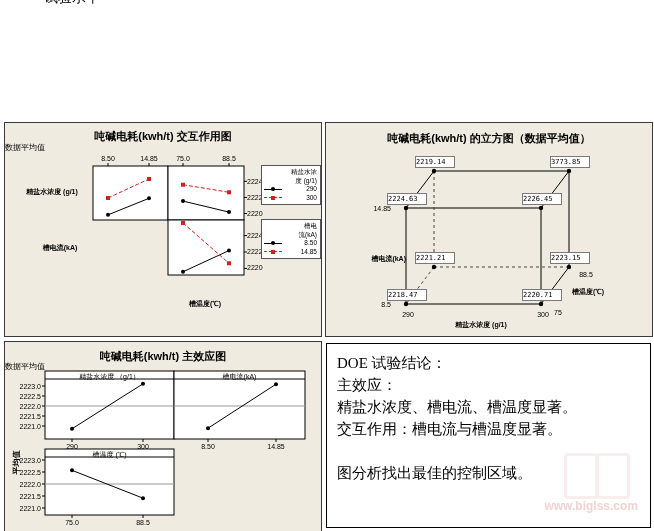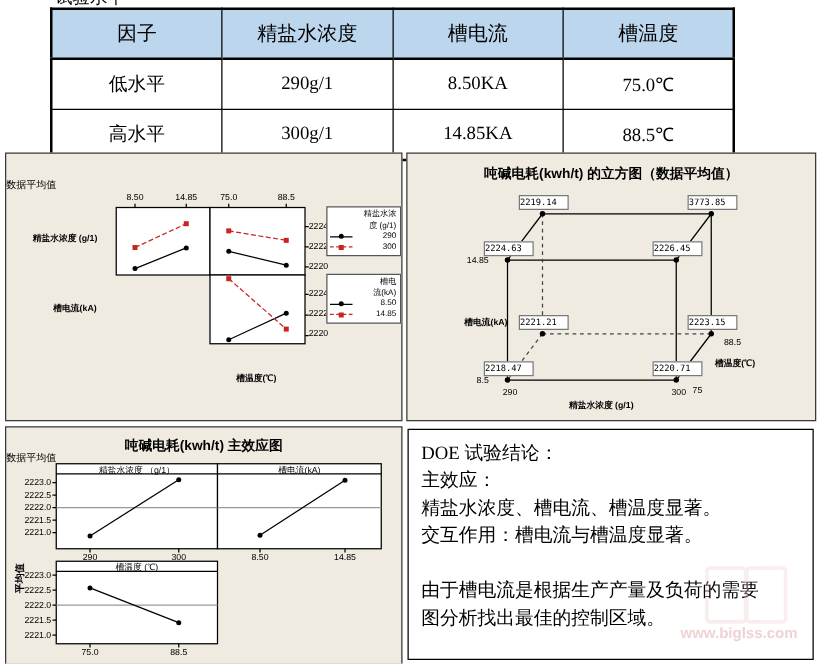--- a/index.html
+++ b/index.html
@@ -100,44 +100,20 @@
 </style>
 </head>
 <body>
 
 <div id="page">
 
   <div id="clipped-heading">
     <span>试验水平</span>
   </div>
 
-  <table id="factor-table">
-    <thead>
-      <tr>
-        <th>因子</th>
-        <th>精盐水浓度</th>
-        <th>槽电流</th>
-        <th>槽温度</th>
-      </tr>
-    </thead>
-    <tbody>
-      <tr>
-        <td>低水平</td>
-        <td>290g/1</td>
-        <td>8.50KA</td>
-        <td>75.0℃</td>
-      </tr>
-      <tr>
-        <td>高水平</td>
-        <td>300g/1</td>
-        <td>14.85KA</td>
-        <td>88.5℃</td>
-      </tr>
-    </tbody>
-  </table>
 
   <div id="chart-interaction" class="chart">
     <svg id="svg-interaction" width="316" height="213">
         <rect x="88" y="43" width="75" height="54" fill="#fff" stroke="#000" stroke-width="1"></rect>
         <rect x="163" y="43" width="76" height="54" fill="#fff" stroke="#000" stroke-width="1"></rect>
         <rect x="163" y="97" width="76" height="55" fill="#fff" stroke="#000" stroke-width="1"></rect>
         <line x1="103" y1="40" x2="103" y2="43" stroke="#000" stroke-width="1"></line>
         <line x1="144" y1="40" x2="144" y2="43" stroke="#000" stroke-width="1"></line>
         <line x1="178" y1="40" x2="178" y2="43" stroke="#000" stroke-width="1"></line>
         <line x1="224" y1="40" x2="224" y2="43" stroke="#000" stroke-width="1"></line>
@@ -159,20 +135,21 @@
         <line x1="178" y1="61.698507462687125" x2="224" y2="69.27462686567233" stroke="#cc2222" stroke-width="1" stroke-dasharray="4,2"></line>
         <rect x="176" y="59.698507462687125" width="4" height="4" fill="#cc2222"></rect>
         <rect x="222" y="67.27462686567233" width="4" height="4" fill="#cc2222"></rect>
         <line x1="178" y1="148.798507462684" x2="224" y2="127.53731343283667" stroke="#000" stroke-width="1"></line>
         <circle cx="178" cy="148.798507462684" r="2" fill="#000"></circle>
         <circle cx="224" cy="127.53731343283667" r="2" fill="#000"></circle>
         <line x1="178" y1="99.95522388059794" x2="224" y2="140.26119402984884" stroke="#cc2222" stroke-width="1" stroke-dasharray="4,2"></line>
         <rect x="176" y="97.95522388059794" width="4" height="4" fill="#cc2222"></rect>
         <rect x="222" y="138.26119402984884" width="4" height="4" fill="#cc2222"></rect>
       </svg>
+    <div class="chart-title">吨碱电耗(kwh/t)  交互作用图</div>
     <div class="chart-sub">数据平均值</div>
     <div class="ct" id="it0">8.50</div>
     <div class="ct" id="it1">14.85</div>
     <div class="ct" id="it2">75.0</div>
     <div class="ct" id="it3">88.5</div>
     <div class="ct iy" id="iy00">2224</div>
     <div class="ct iy" id="iy01">2222</div>
     <div class="ct iy" id="iy02">2220</div>
     <div class="ct iy" id="iy10">2224</div>
     <div class="ct iy" id="iy11">2222</div>
@@ -310,21 +287,20 @@
     <div class="ct mx" id="mx21">88.5</div>
     <div class="ct" id="m-ylab">平均值</div>
   </div>
 
   <div id="conclusion">
     <div class="cline">DOE 试验结论：</div>
     <div class="cline">主效应：</div>
     <div class="cline">精盐水浓度、槽电流、槽温度显著。</div>
     <div class="cline">交互作用：槽电流与槽温度显著。</div>
     <div class="cline"></div>
-    <div class="cline">由于槽电流是根据生产产量及负荷的需要</div>
     <div class="cline">图分析找出最佳的控制区域。</div>
     <div id="wm-logo">
       <div class="blk b1"></div>
         <div class="blk b2"></div>
     </div>
     <div id="wm-url">www.biglss.com</div>
   </div>
 
 </div>
 

